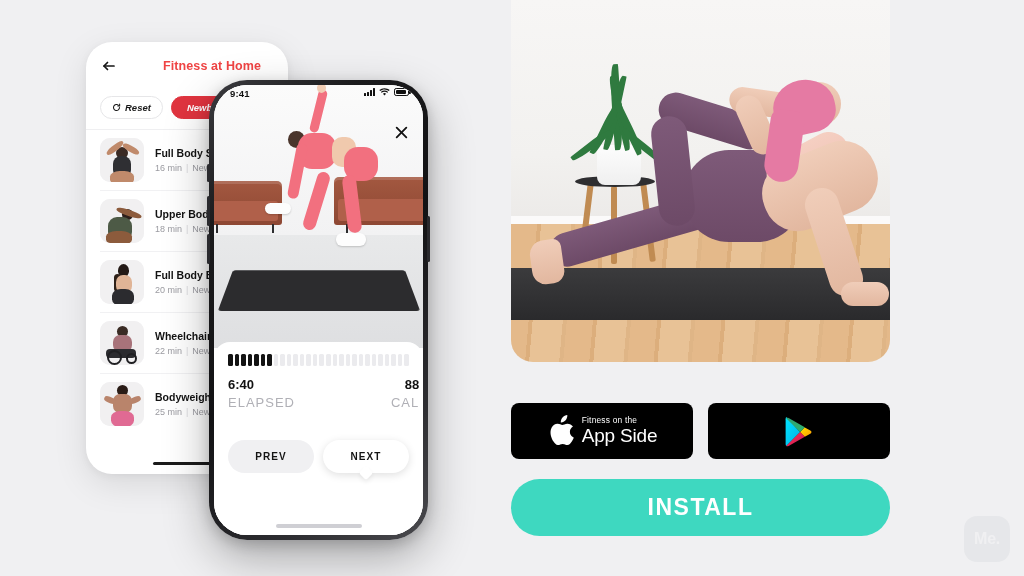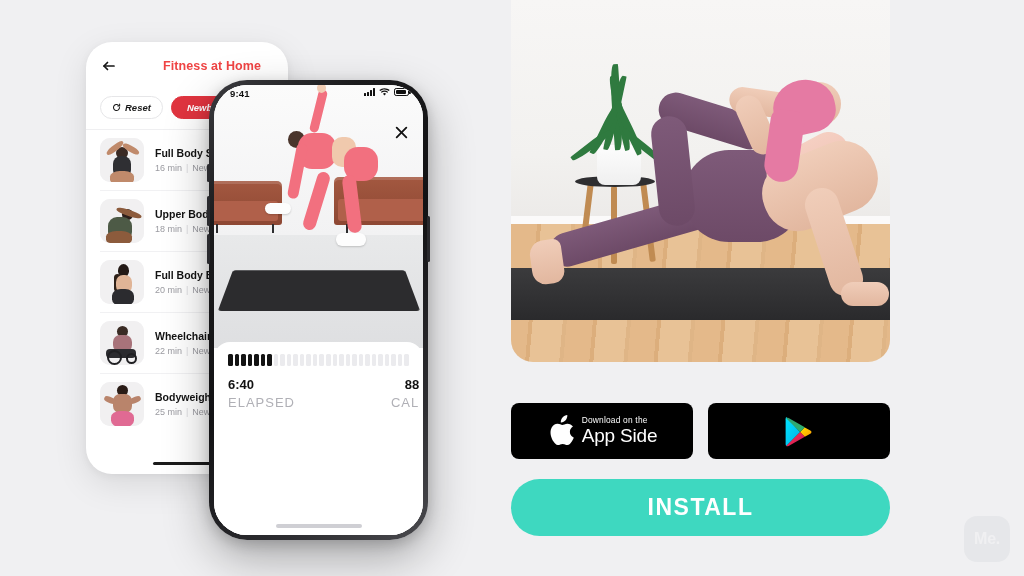--- a/index.html
+++ b/index.html
@@ -640,20 +640,24 @@
           </div>
           <div class="vrule"></div>
           <div class="vrule"></div>
           <div class="tcol right">
             <div class="t-val">88</div>
             <div class="t-lab">CAL</div>
           </div>
         </div>
       </div>
 
+      <div class="navbtns">
+        <div class="navbtn prev">PREV</div>
+        <div class="navbtn next">NEXT</div>
+      </div>
 
 
       <div class="screen-bottom-pad"></div>
       <div class="home-ind"></div>
     </div>
   </div>
 
   <div class="hero">
     <div class="wall"></div>
     <div class="baseboard"></div>
@@ -693,21 +697,21 @@
   <div class="badges">
 
     <div class="badge">
       <span class="glyph">
         <svg width="27" height="32" viewBox="0 0 27 32" fill="#fff">
           <path d="M18.6 5.3c1.1-1.4 1.9-3.3 1.7-5.3-1.6.1-3.6 1.1-4.8 2.5-1 1.2-1.9 3.2-1.7 5 1.8.2 3.6-.9 4.8-2.2z"></path>
           <path d="M22.9 17c0-3.6 2.9-5.3 3.1-5.4-1.7-2.5-4.3-2.8-5.2-2.9-2.2-.2-4.4 1.3-5.5 1.3-1.1 0-2.9-1.3-4.8-1.2C8.1 8.9 5.9 10.2 4.7 12.4c-2.5 4.3-.6 10.7 1.8 14.2 1.2 1.7 2.6 3.6 4.5 3.5 1.8-.1 2.5-1.2 4.7-1.2s2.8 1.2 4.7 1.1c1.9 0 3.2-1.7 4.4-3.5 1.4-2 2-3.9 2-4-.1 0-3.9-1.5-3.9-5.5z"></path>
         </svg>
       </span>
       <span class="txt">
-        <span class="small">Download on the</span>
+        <span class="small">Fitness on the</span>
         <span class="big">App Side</span>
       </span>
     </div>
 
     <div class="badge gp">
       <span class="glyph">
         <svg width="28" height="31" viewBox="0 0 28 31">
           <defs>
             <linearGradient id="gpA" x1="0" y1="0" x2="1" y2="1">
               <stop offset="0" stop-color="#00e3ff"></stop>

